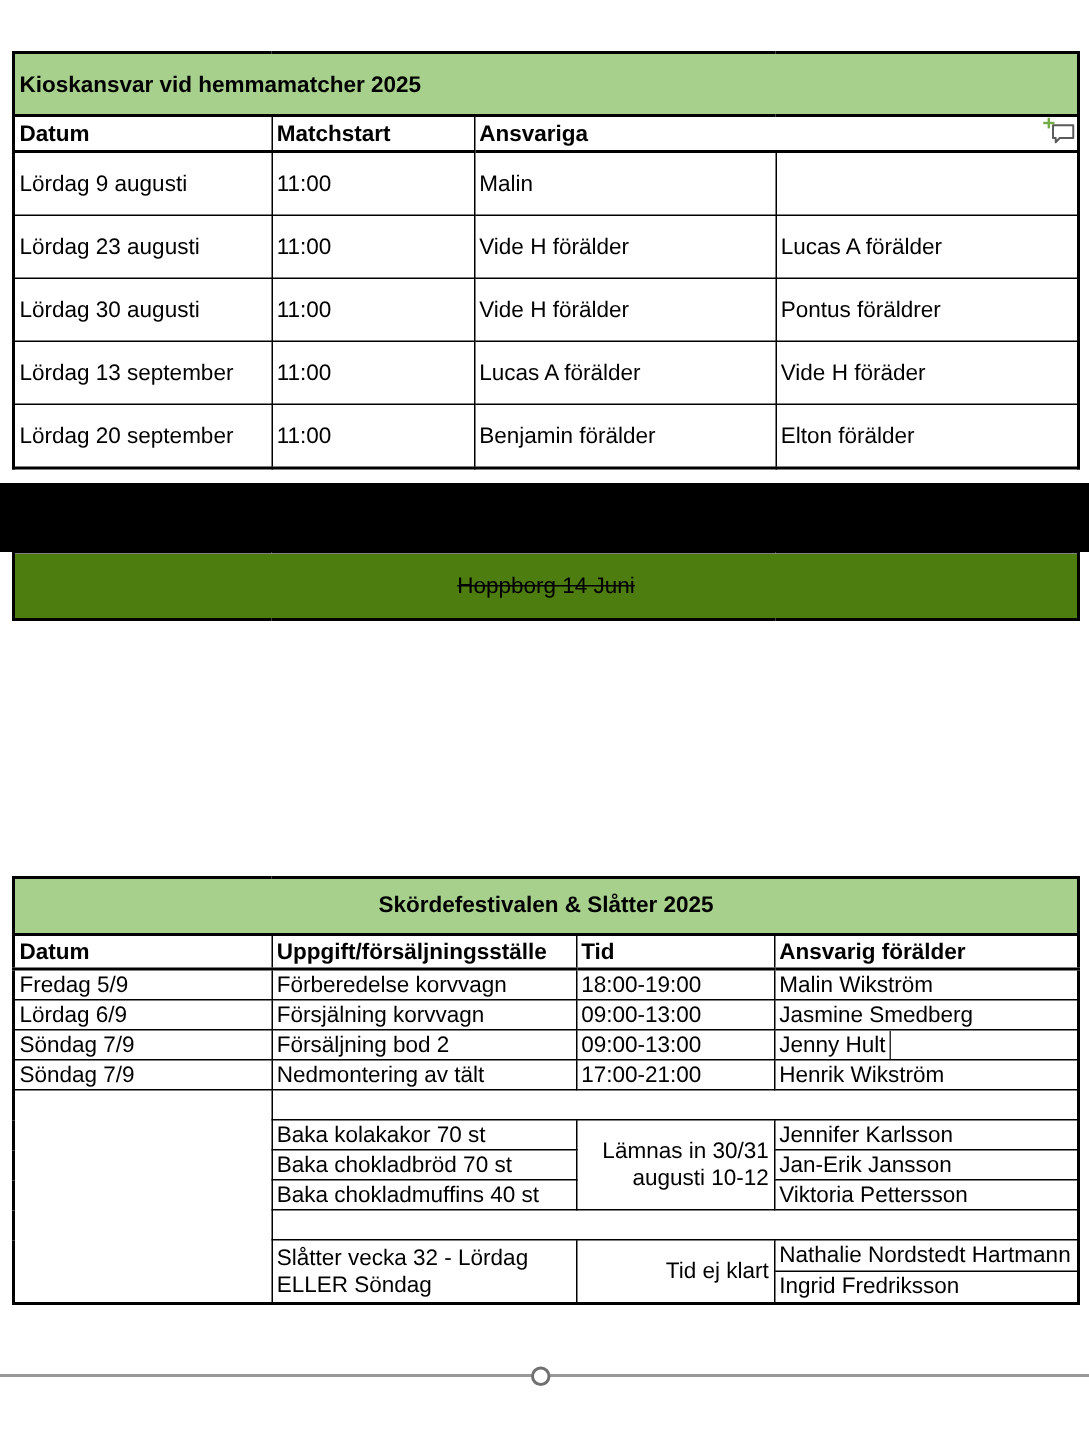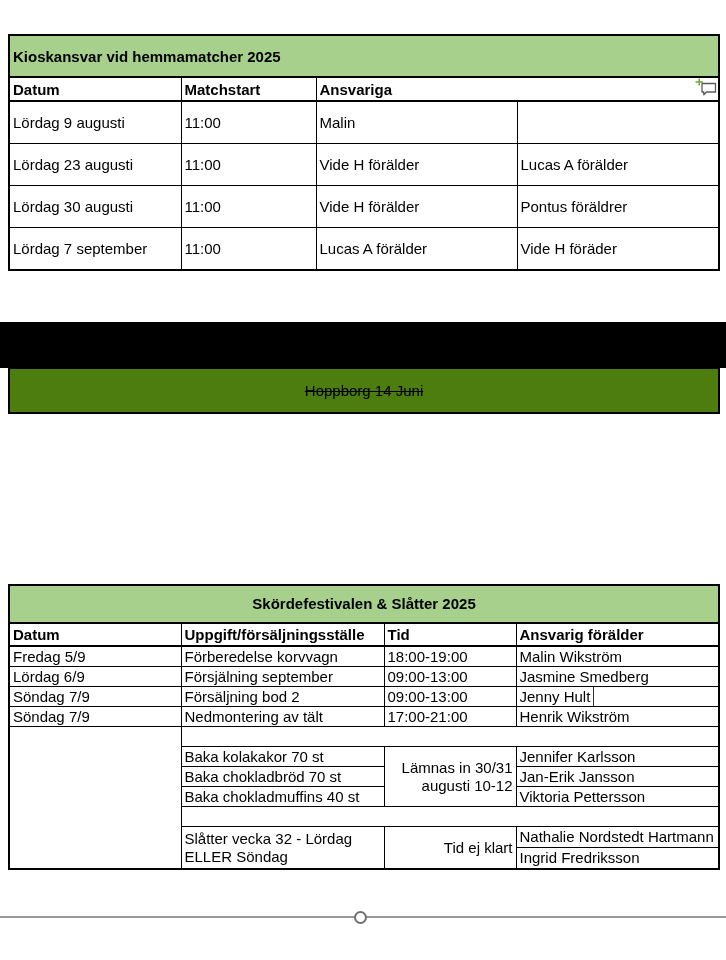--- a/index.html
+++ b/index.html
@@ -83,24 +83,30 @@
       <td>Vide H förälder</td>
       <td>Lucas A förälder</td>
     </tr>
     <tr class="data-row">
       <td>Lördag 30 augusti</td>
       <td>11:00</td>
       <td>Vide H förälder</td>
       <td>Pontus föräldrer</td>
     </tr>
     <tr class="data-row">
-      <td>Lördag 7 september</td>
+      <td>Lördag 13 september</td>
       <td>11:00</td>
       <td>Lucas A förälder</td>
       <td>Vide H föräder</td>
+    </tr>
+    <tr class="data-row">
+      <td>Lördag 20 september</td>
+      <td>11:00</td>
+      <td>Benjamin förälder</td>
+      <td>Elton förälder</td>
     </tr>
   </tbody>
     </table>
 
   <div class="comment-icon">
     <svg width="24" height="22" viewBox="0 0 24 22">
       <path d="M8 5.5 H21.5 V14 H12.5 L9.8 16.8 V14 H8 Z" fill="#ffffff" stroke="#595959" stroke-width="1.3" stroke-linejoin="round"></path>
       <line x1="1.5" y1="4" x2="9" y2="4" stroke="#70ad47" stroke-width="1.6"></line>
       <line x1="5.2" y1="0.5" x2="5.2" y2="7.6" stroke="#70ad47" stroke-width="1.6"></line>
     </svg>
@@ -140,21 +146,21 @@
       <td>Ansvarig förälder</td>
     </tr>
     <tr>
       <td>Fredag 5/9</td>
       <td>Förberedelse korvvagn</td>
       <td>18:00-19:00</td>
       <td>Malin Wikström</td>
     </tr>
     <tr>
       <td>Lördag 6/9</td>
-      <td>Försjälning september</td>
+      <td>Försjälning korvvagn</td>
       <td>09:00-13:00</td>
       <td>Jasmine Smedberg</td>
     </tr>
     <tr>
       <td>Söndag 7/9</td>
       <td>Försäljning bod 2</td>
       <td>09:00-13:00</td>
       <td class="jenny-cell">
         <span>Jenny Hult</span>
         <span class="text-cursor"></span>

